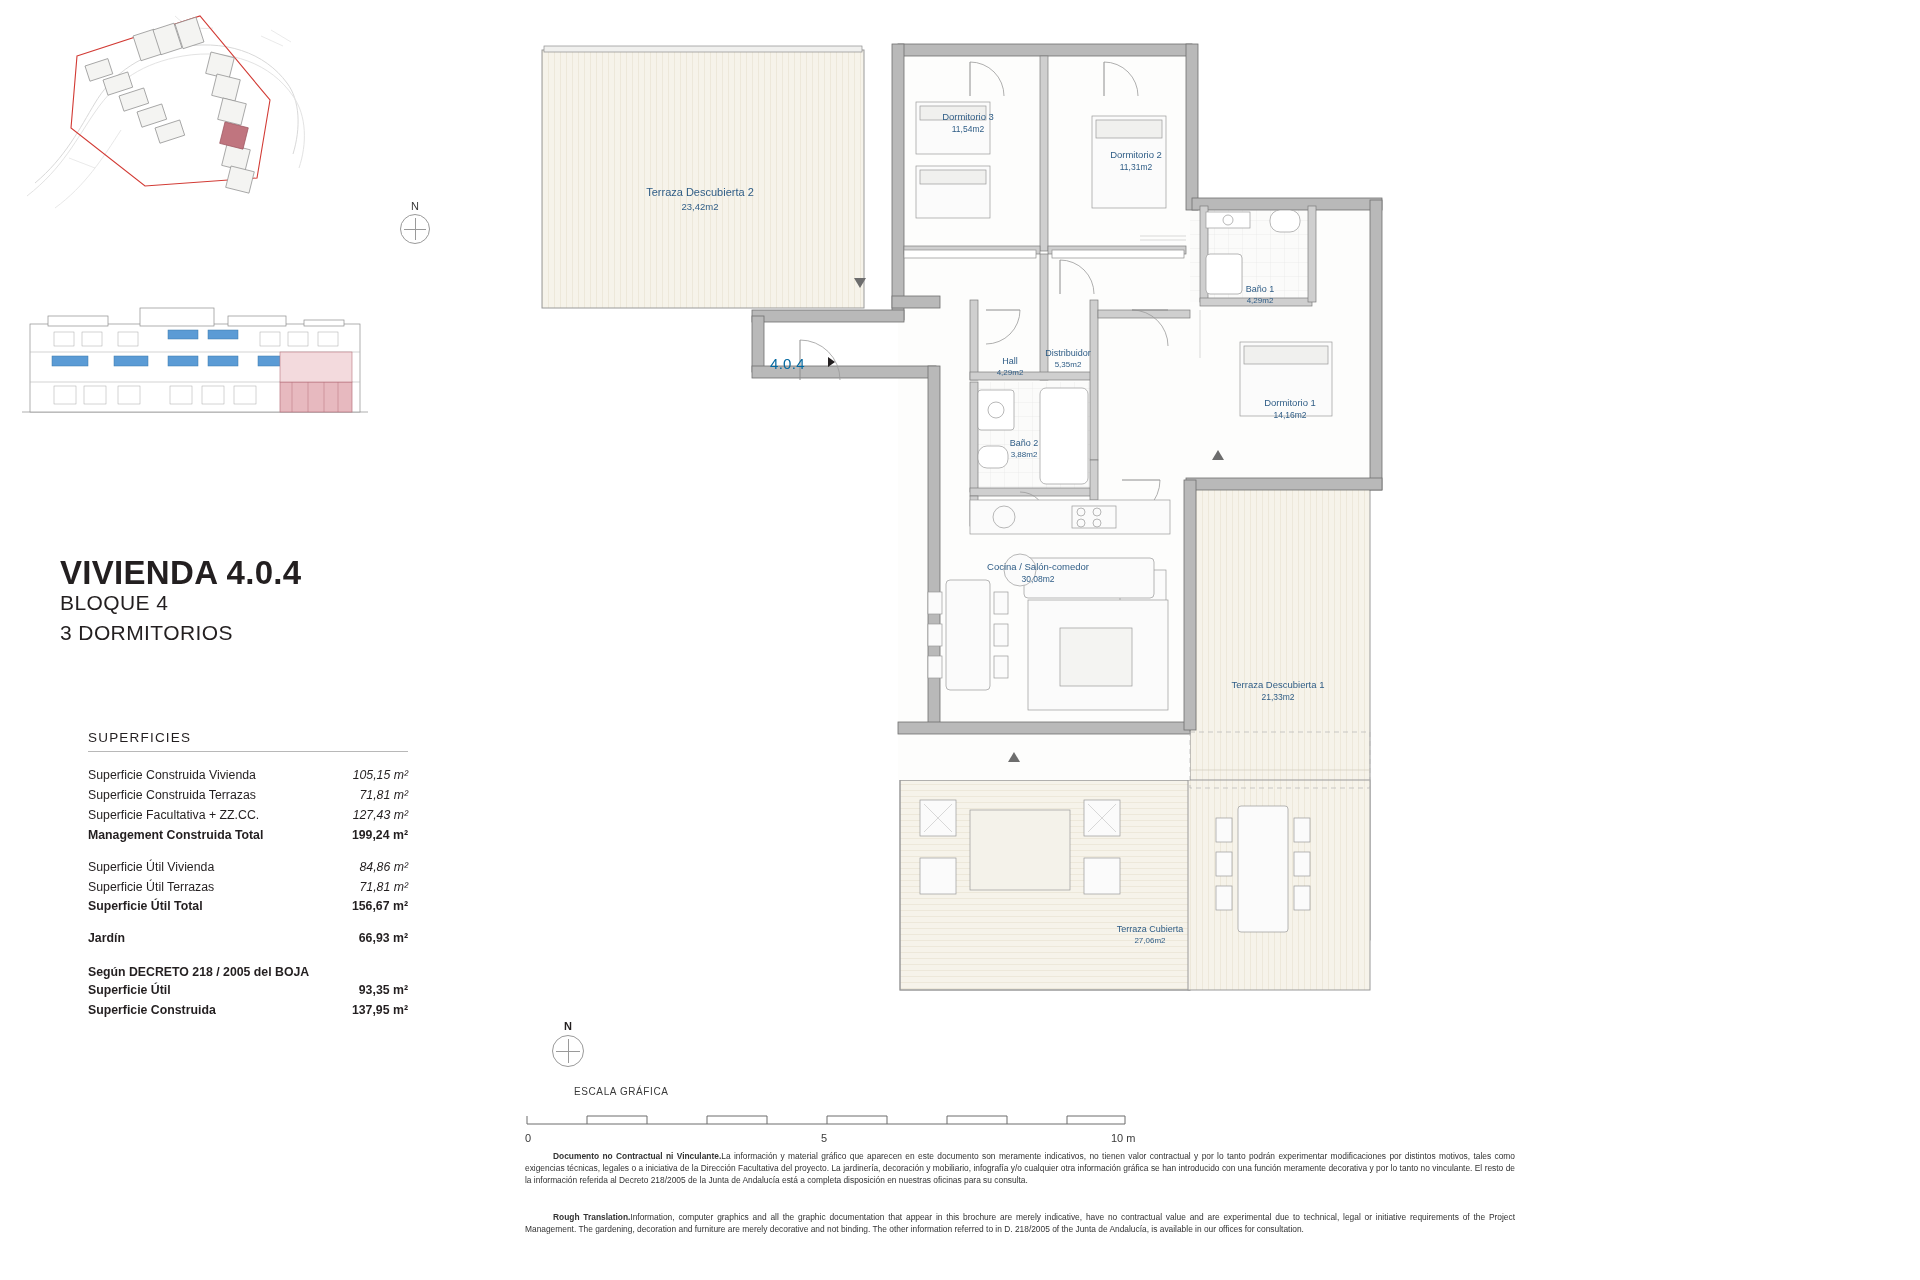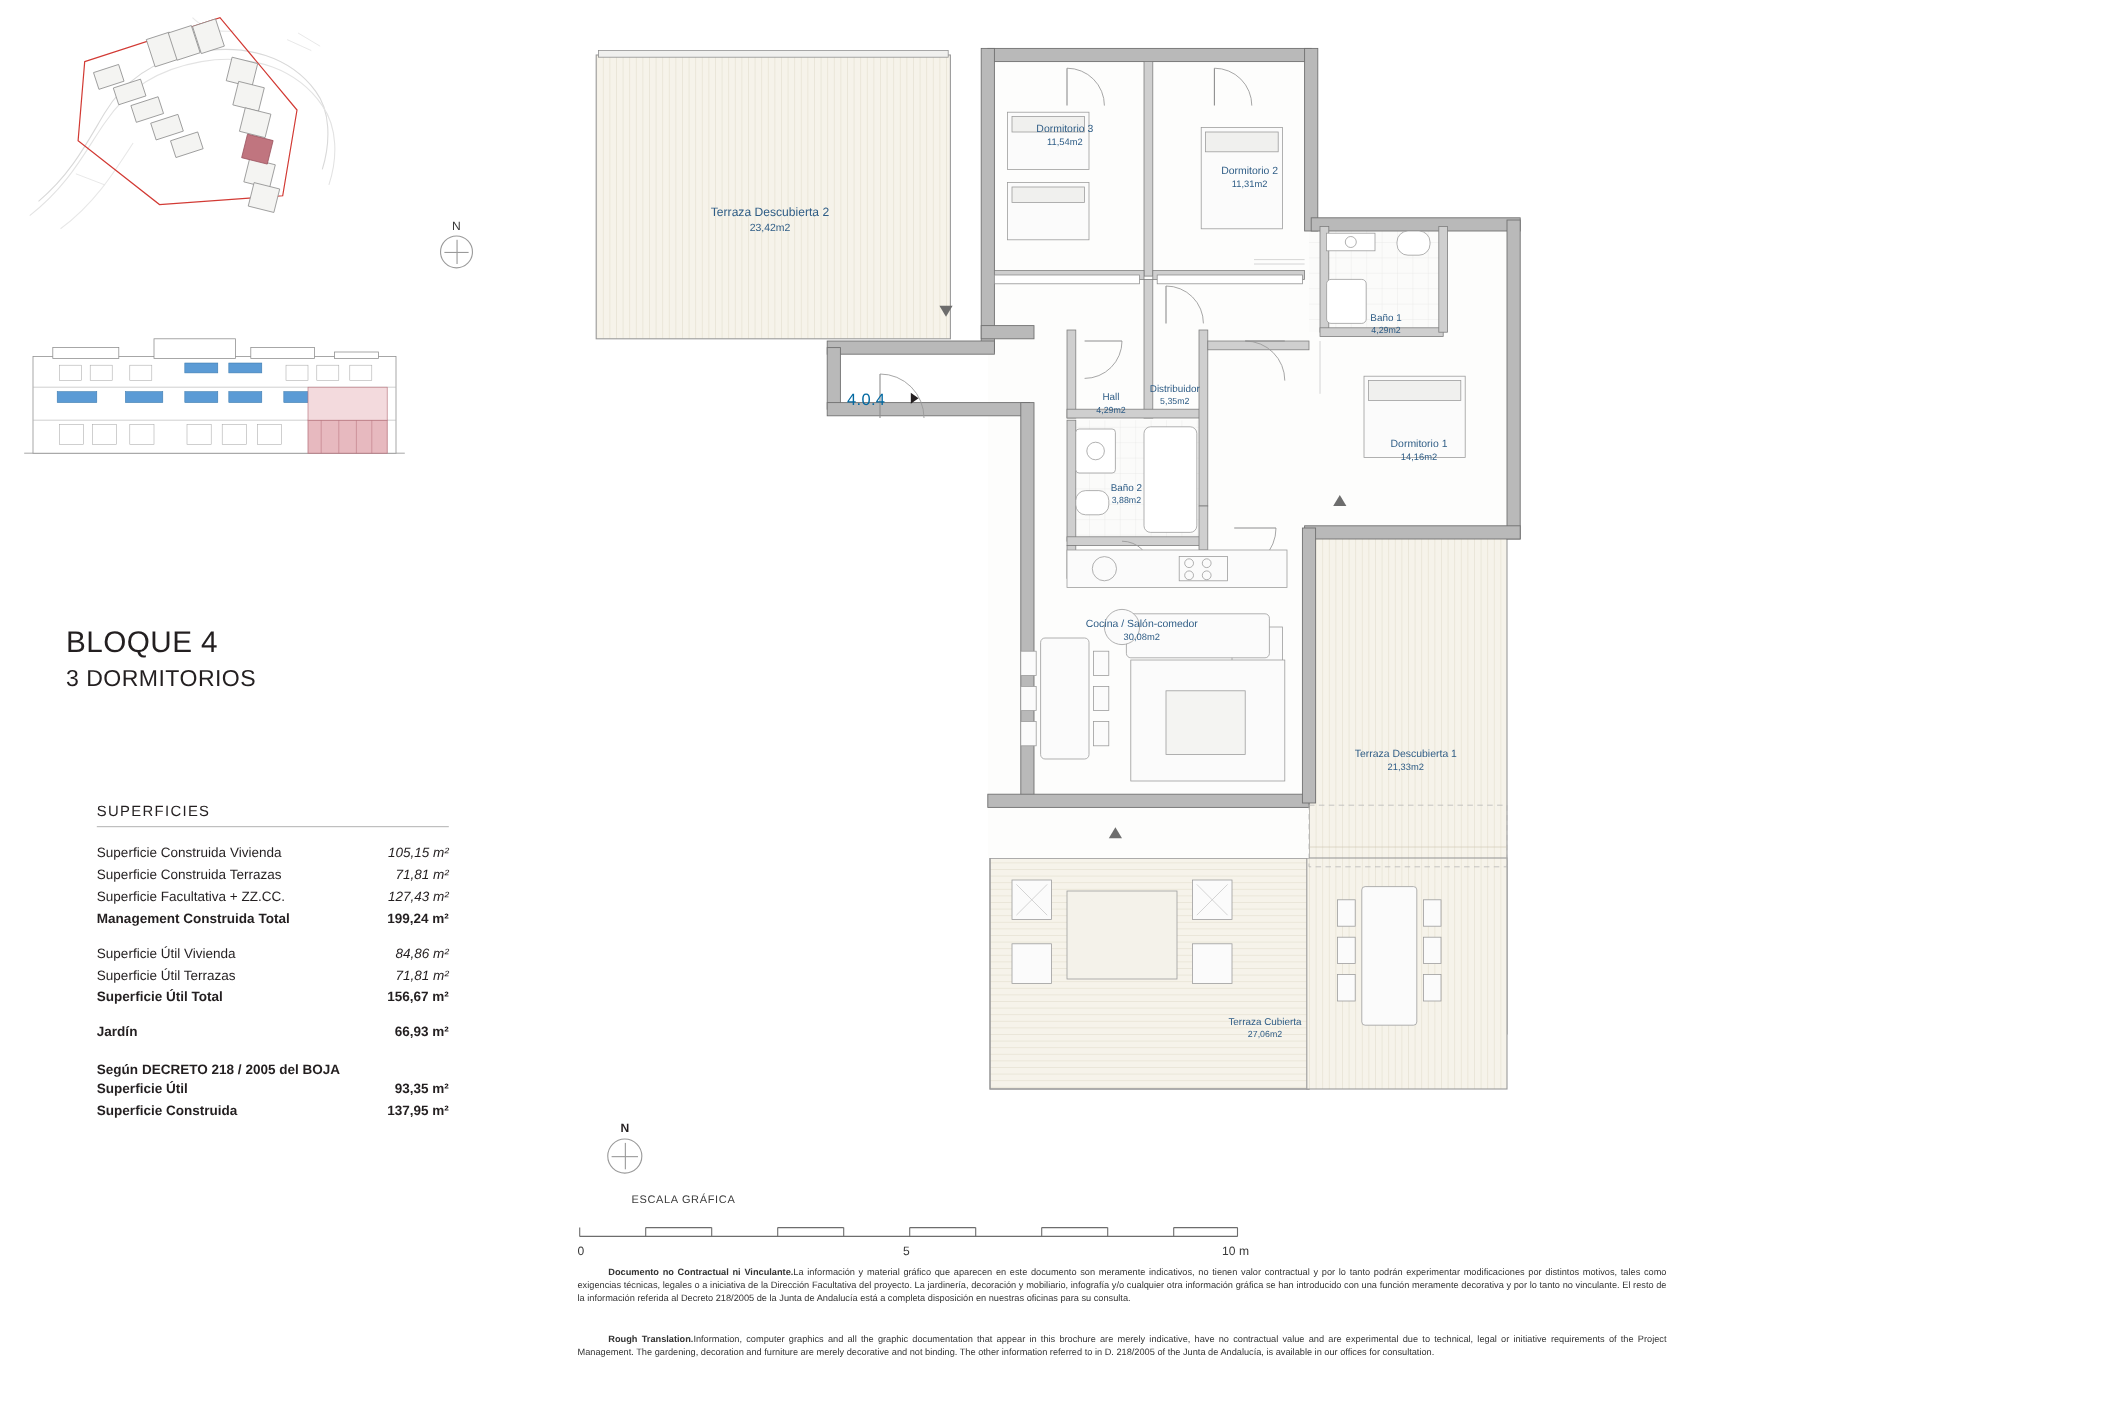--- a/index.html
+++ b/index.html
@@ -25,21 +25,21 @@
   .north .ncircle{width:28px;height:28px;border:1px solid #9a9a9a;border-radius:50%;margin:0 auto;position:relative;}
   .north .ncircle:after{content:"";position:absolute;left:50%;top:3px;width:1px;height:22px;background:#9a9a9a;}
   .north .ncircle:before{content:"";position:absolute;left:3px;top:50%;width:22px;height:1px;background:#9a9a9a;}
 
   
   .elevation{position:absolute;left:18px;top:290px;width:355px;height:130px;}
 
   
   .title-block{position:absolute;left:60px;top:555px;width:320px;}
   .title-main{font-size:33px;font-weight:bold;letter-spacing:.3px;line-height:1.1;}
-  .title-sub{font-size:27px;letter-spacing:.4px;margin-top:14px;font-weight:400;}
+  .title-sub{font-size:21px;letter-spacing:.4px;font-weight:400;}
   .title-sub2{font-size:21px;letter-spacing:.4px;margin-top:6px;font-weight:400;}
 
   
   .surf{position:absolute;left:88px;top:730px;width:320px;}
   .surf-head{font-size:13.5px;letter-spacing:1.2px;color:#231f20;padding-bottom:6px;}
   .hr{height:1px;background:#b8b8b8;width:100%;}
   .rows{margin-top:14px;font-size:12.3px;}
   .row{display:flex;justify-content:space-between;line-height:1.62;}
   .row .lab{font-style:normal;}
   .row .val{font-style:italic;text-align:right;min-width:92px;}
@@ -174,20 +174,21 @@
         <rect x="262" y="62" width="72" height="30" fill="#f3dadd" stroke="#b7737e" stroke-width="0.6"></rect>
         <line x1="274" y1="92" x2="274" y2="122" stroke="#b7737e" stroke-width="0.5"></line>
         <line x1="290" y1="92" x2="290" y2="122" stroke="#b7737e" stroke-width="0.5"></line>
         <line x1="306" y1="92" x2="306" y2="122" stroke="#b7737e" stroke-width="0.5"></line>
         <line x1="320" y1="92" x2="320" y2="122" stroke="#b7737e" stroke-width="0.5"></line>
       </g>
     </svg>
   </div>
 
   <div class="title-block">
+    <div class="title-main">VIVIENDA 4.0.4</div>
     <div class="title-sub">BLOQUE 4</div>
     <div class="title-sub2">3 DORMITORIOS</div>
   </div>
 
   <div class="surf">
     <div class="surf-head">SUPERFICIES</div>
     <div class="hr"></div>
     <div class="rows">
       <div class="row">
         <span class="lab">Superficie Construida Vivienda</span>

